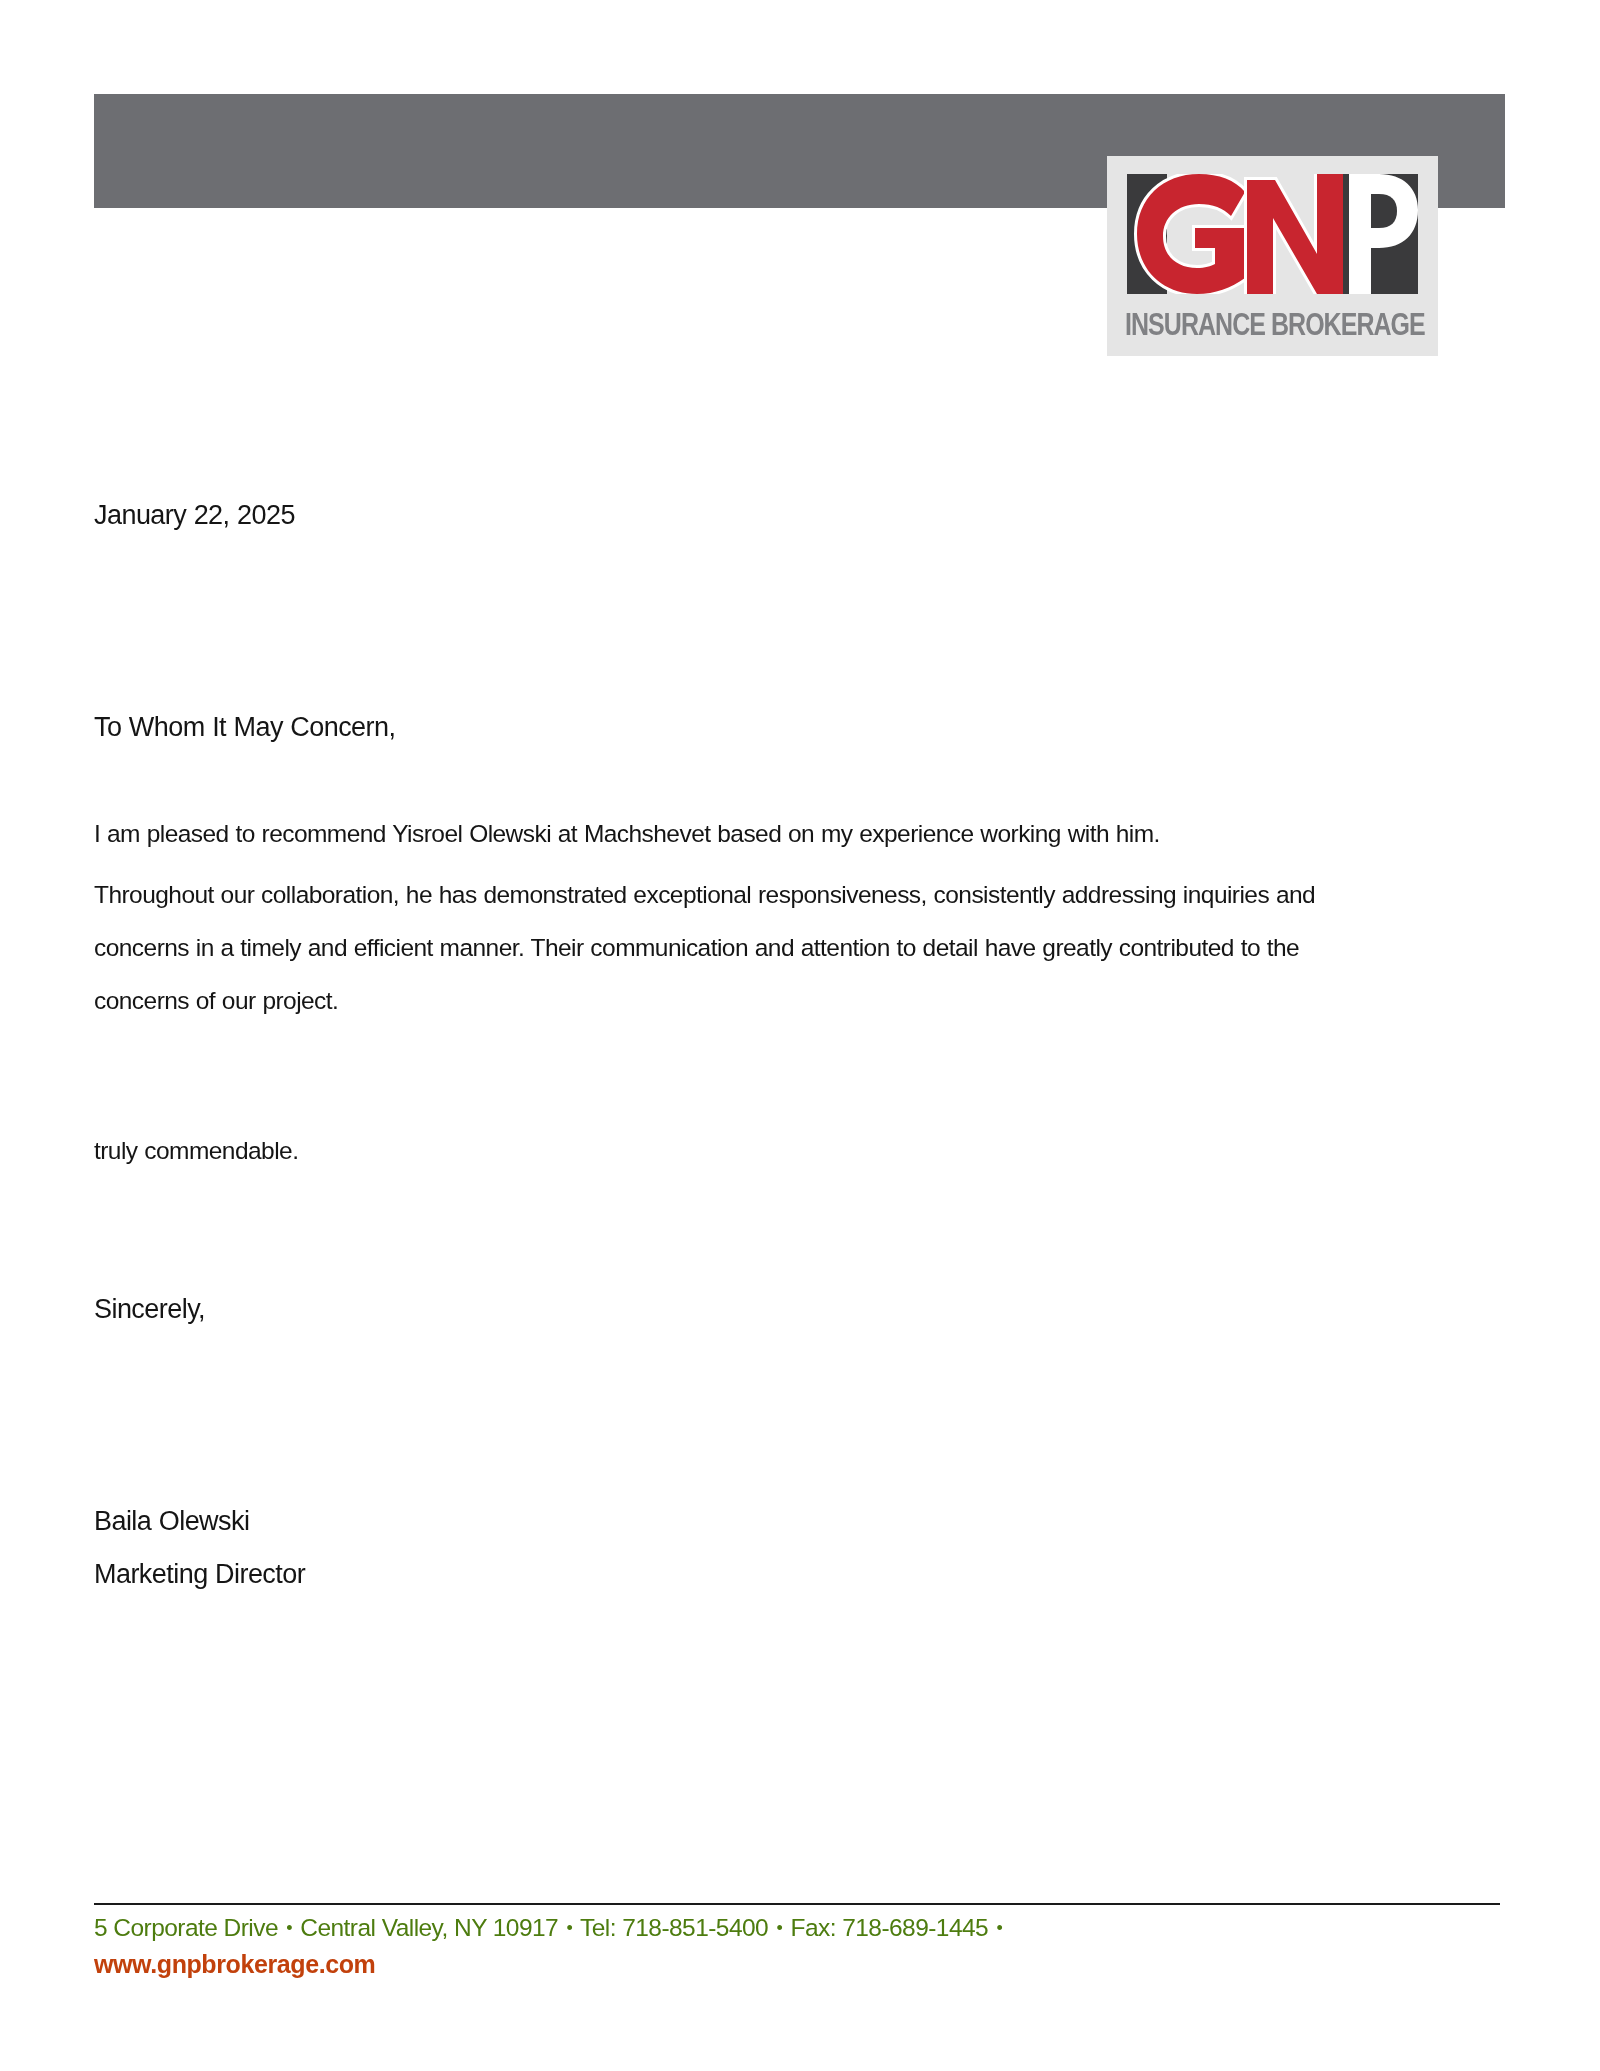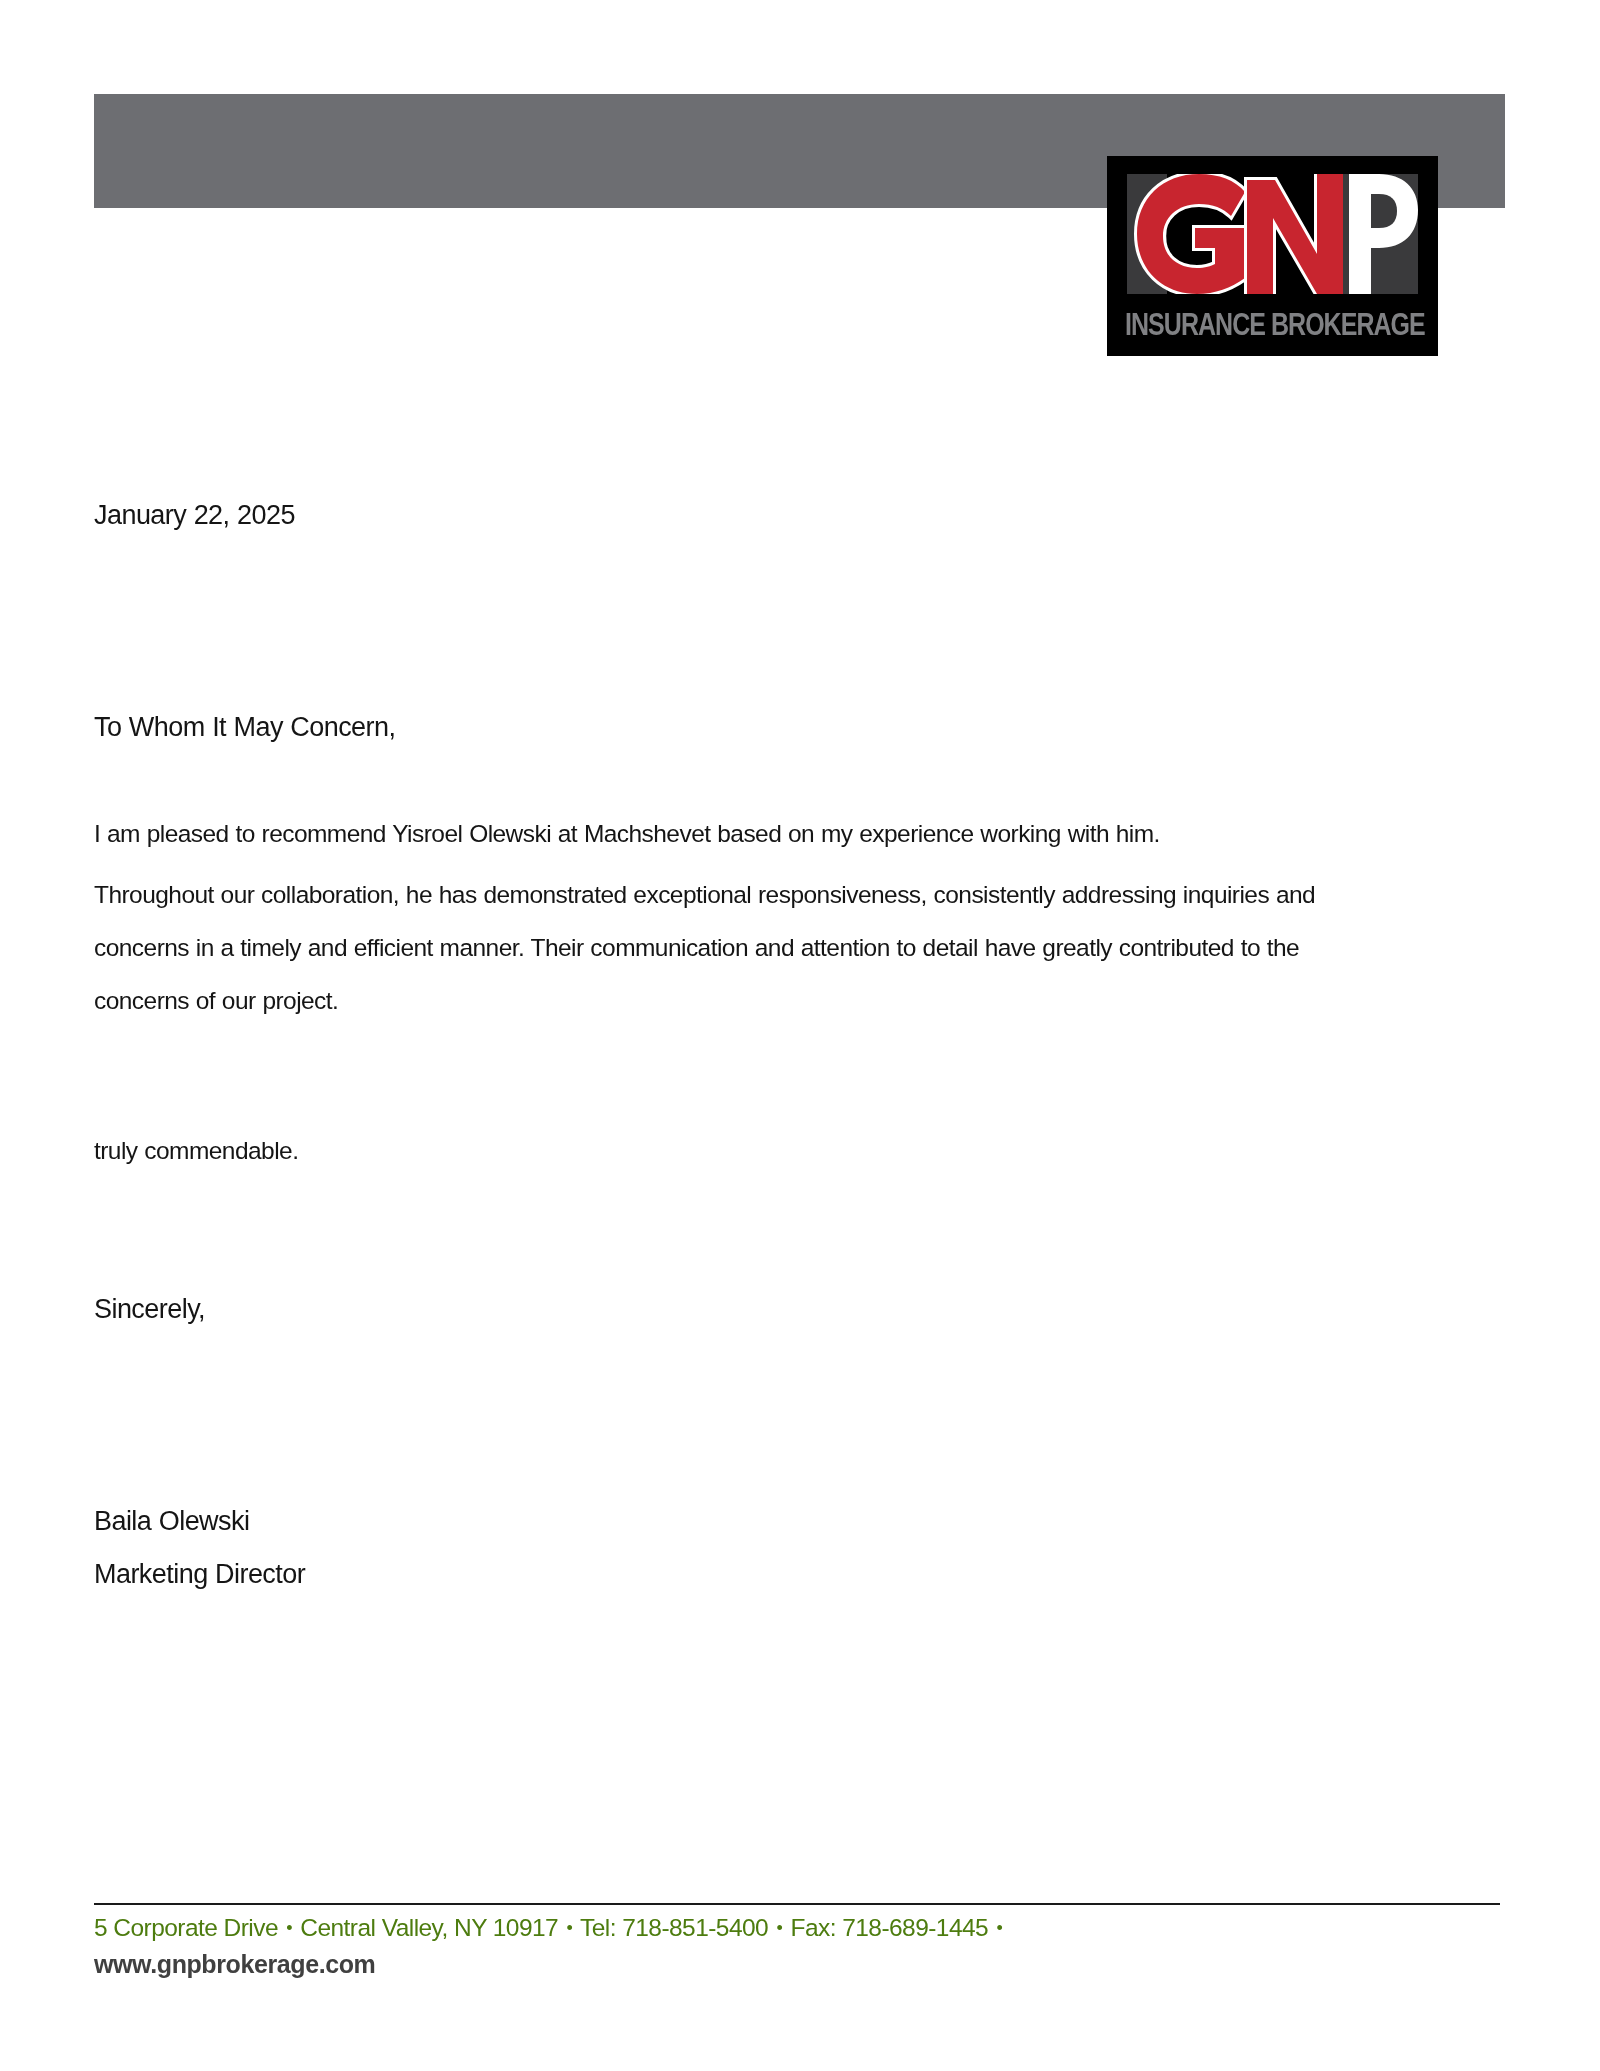--- a/index.html
+++ b/index.html
@@ -22,21 +22,21 @@
       width: 1411px;
       height: 114px;
       background: #6d6e72;
     }
     .logo-box {
       position: absolute;
       left: 1107px;
       top: 156px;
       width: 331px;
       height: 200px;
-      background: #000000;
+      background: #e5e5e5;
     }
     .logo-mark {
       position: absolute;
       left: 20px;
       top: 18px;
       width: 291px;
       height: 120px;
     }
     .logo-sub {
       position: absolute;
@@ -101,21 +101,21 @@
       padding: 0 2px;
     }
     .footer-link {
       position: absolute;
       left: 94px;
       top: 1947px;
       font-size: 25px;
       font-weight: bold;
       line-height: 34px;
       letter-spacing: -0.4px;
-      color: #404040;
+      color: #c2410c;
       text-decoration: none;
       white-space: nowrap;
     }
   </style>
 </head>
 <body>
 
 <div class="header-bar"></div>
 
 <div class="logo-box">

